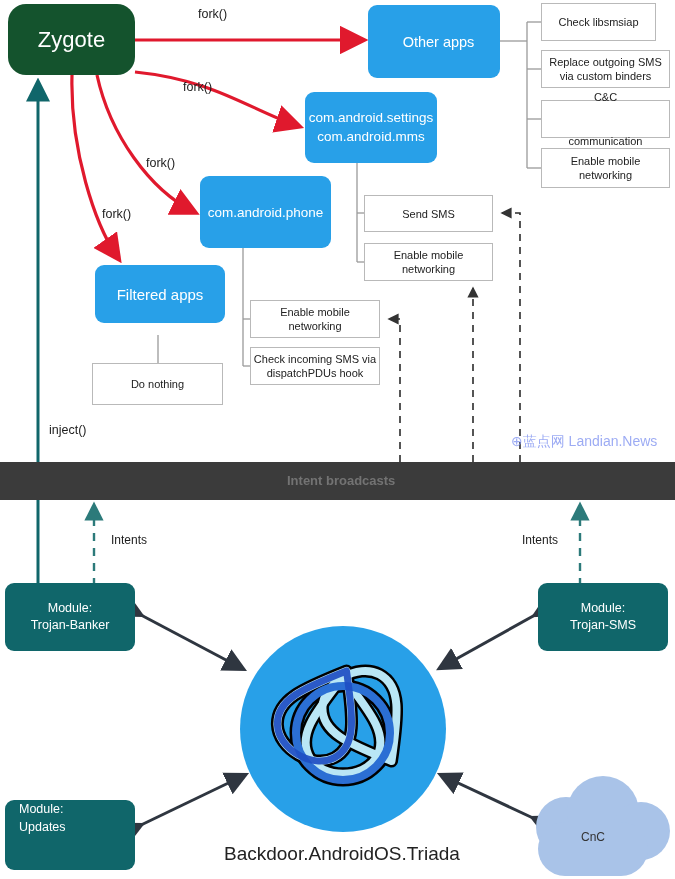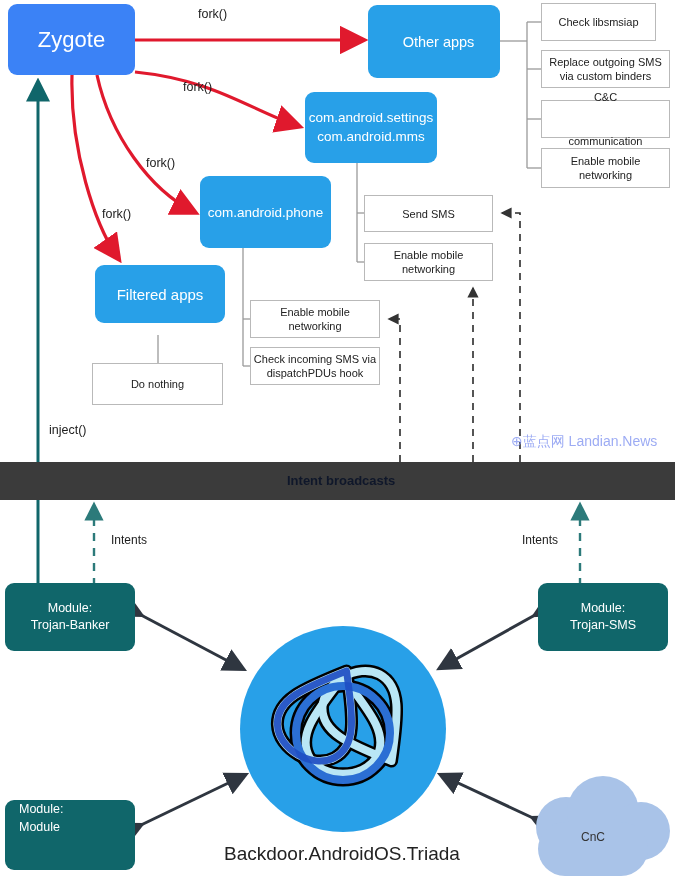--- a/index.html
+++ b/index.html
@@ -3,26 +3,26 @@
 <meta charset="utf-8">
 <style>
   html,body{margin:0;padding:0;background:#ffffff;}
   body{width:675px;height:879px;overflow:hidden;
        font-family:"Liberation Sans","DejaVu Sans",sans-serif;}
   #stage{position:relative;width:675px;height:879px;background:#fff;}
   svg.layer{position:absolute;left:0;top:0;width:675px;height:879px;}
   .node{position:absolute;box-sizing:border-box;display:flex;align-items:center;
         justify-content:center;text-align:center;}
   .rounded{border-radius:9px;}
-  .red{background:#3b82f6;color:#fff;}
+  .red{background:#14532d;color:#fff;border-radius:18px;}
   .blue{background:#28a0e8;color:#fff;}
   .teal{background:#10666a;color:#fff;}
   .white{background:#fff;border:1px solid #b9b9b9;color:#222;}
   .lbl{position:absolute;color:#1c1c1c;white-space:nowrap;}
-  .barlabel{position:absolute;color:#0f172a;}
+  .barlabel{position:absolute;color:#737373;}
   .wm{position:absolute;color:#7b8ff0;opacity:.75;white-space:nowrap;}
   .title{position:absolute;color:#222;white-space:nowrap;}
   .left-align{justify-content:flex-start;text-align:left;padding-left:14px;}
 </style>
 </head>
 <body>
 
 <div id="stage">
 
   <svg class="layer" viewBox="0 0 675 879">
@@ -208,21 +208,21 @@
 
   <div class="node rounded teal" style="left:538px;top:583px;width:130px;height:68px;font-size:12.5px;
               flex-direction:column;line-height:1.4;">
     <span>Module:</span>
     <span>Trojan-SMS</span>
   </div>
 
   <div class="node rounded teal left-align" style="left:5px;top:800px;width:130px;height:70px;font-size:12.5px;
               flex-direction:column;align-items:flex-start;line-height:1.45;">
     <span>Module:</span>
-    <span>Module</span>
+    <span>Updates</span>
   </div>
 
   <div class="lbl" style="left:581px;top:830px;font-size:12px;color:#333;">CnC</div>
 
   <div class="lbl" style="left:198px;top:7px;font-size:12.5px;">fork()</div>
   <div class="lbl" style="left:183px;top:80px;font-size:12.5px;">fork()</div>
   <div class="lbl" style="left:146px;top:156px;font-size:12.5px;">fork()</div>
   <div class="lbl" style="left:102px;top:207px;font-size:12.5px;">fork()</div>
   <div class="lbl" style="left:49px;top:423px;font-size:12.5px;">inject()</div>
   <div class="lbl" style="left:111px;top:533px;font-size:12px;">Intents</div>

